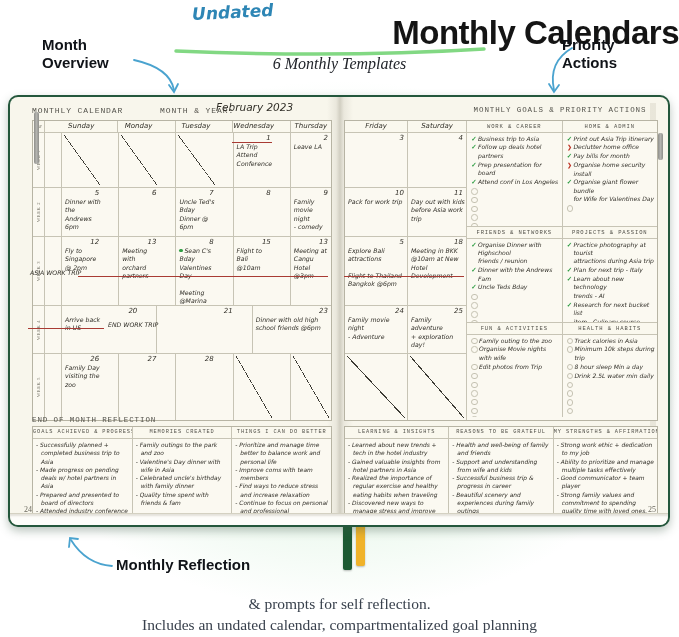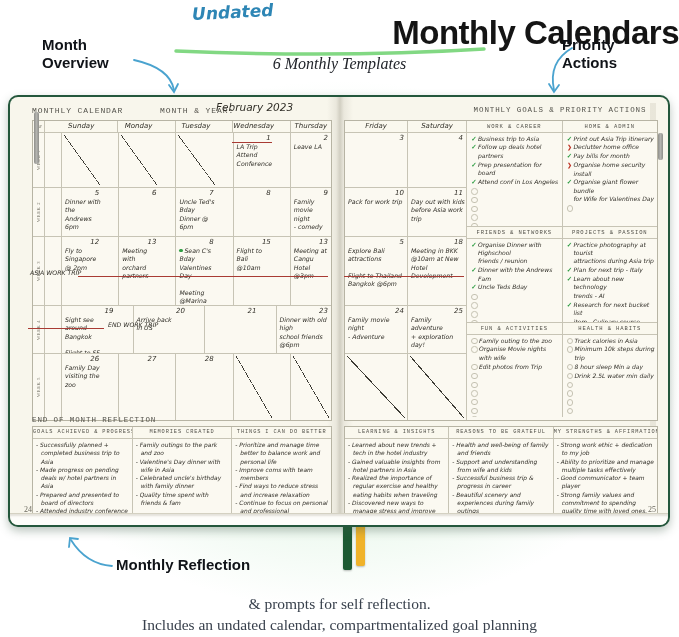--- a/index.html
+++ b/index.html
@@ -222,27 +222,20 @@
             <span class="cal-date hw">13</span>
             <div class="cal-text hw">Meeting at Cangu
 Hotel @3pm</div>
           </div>
         </div>
         <div class="cal-row" style="height: 47px;">
           <div class="wk-col">
             <span class="wk-vert">WEEK 4</span>
           </div>
           <div class="cal-cell dots">
-            <span class="cal-date hw">19</span>
-            <div class="cal-text hw">Sight see around
-Bangkok
-
-Flight to SF @10pm</div>
-          </div>
-          <div class="cal-cell dots">
             <span class="cal-date hw">20</span>
             <div class="cal-text hw">Arrive back
 in US</div>
           </div>
           <div class="cal-cell dots">
             <span class="cal-date hw">21</span>
           </div>
           <div class="cal-cell dots">
             <span class="cal-date hw">23</span>
             <div class="cal-text hw">Dinner with old high

